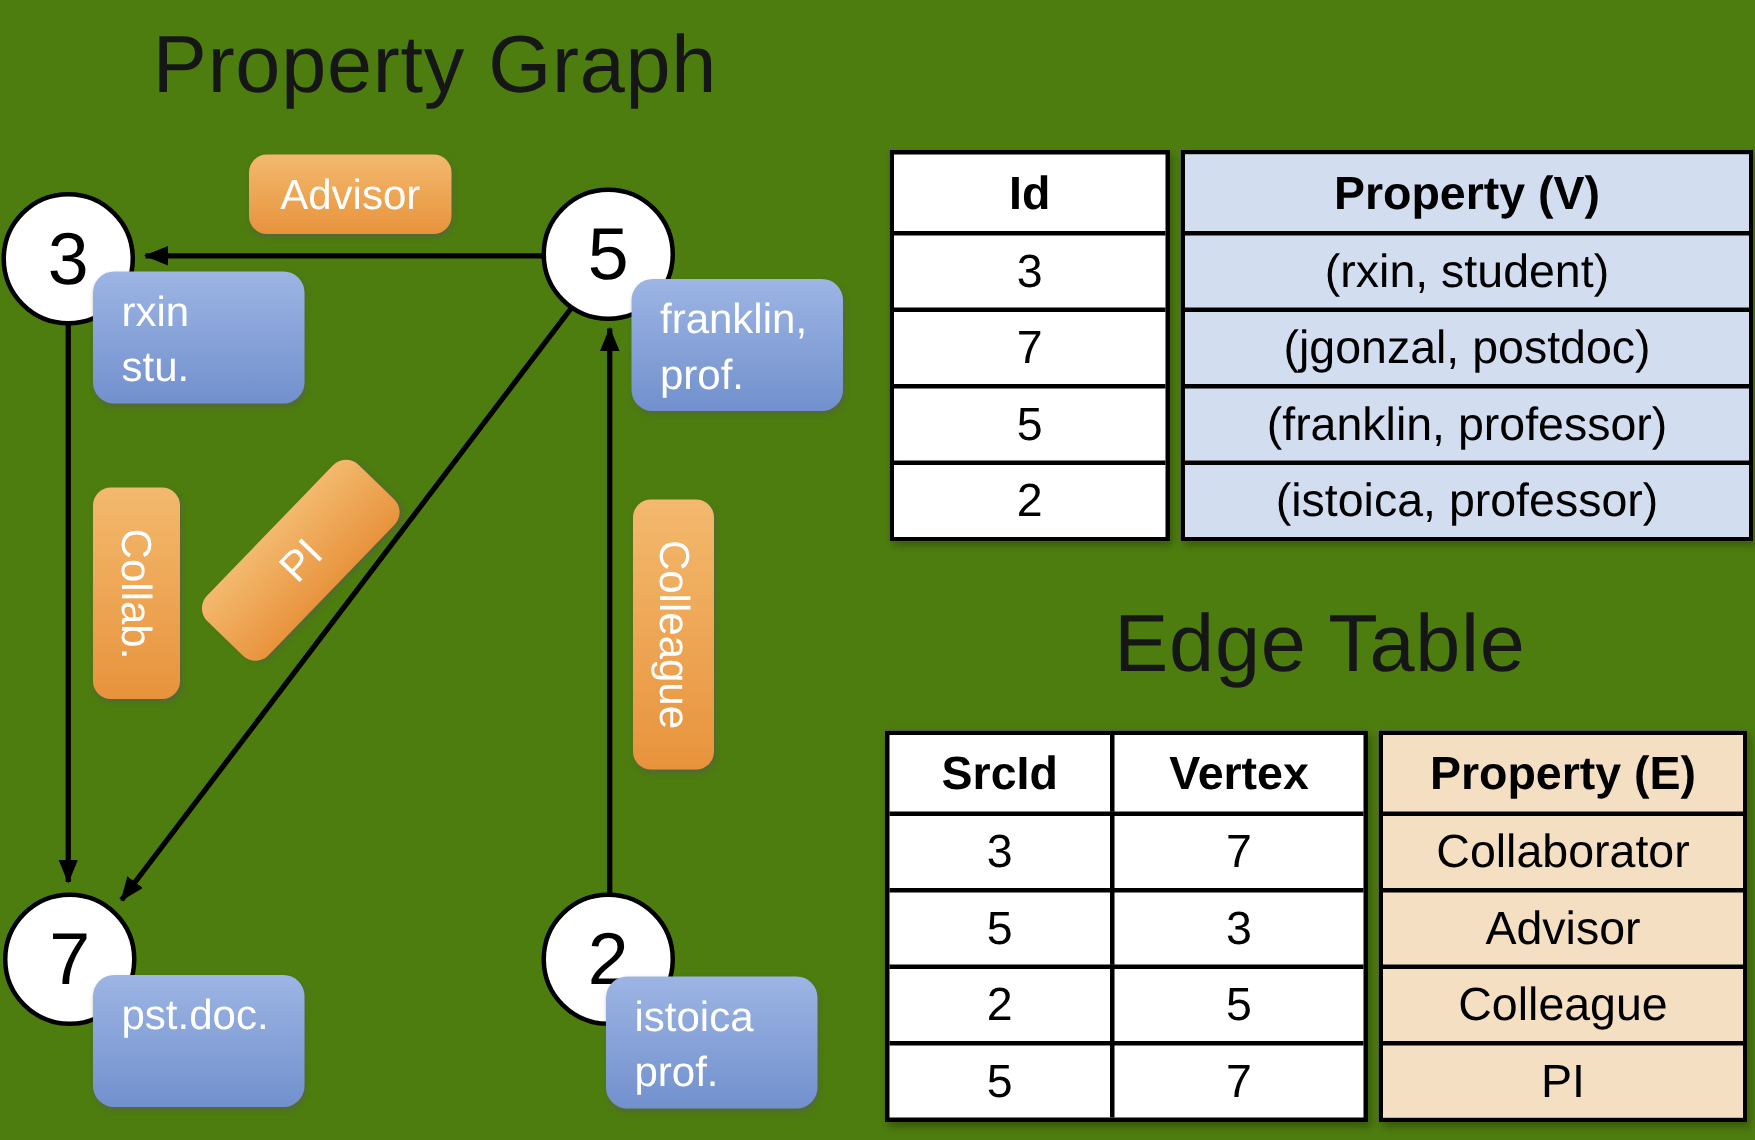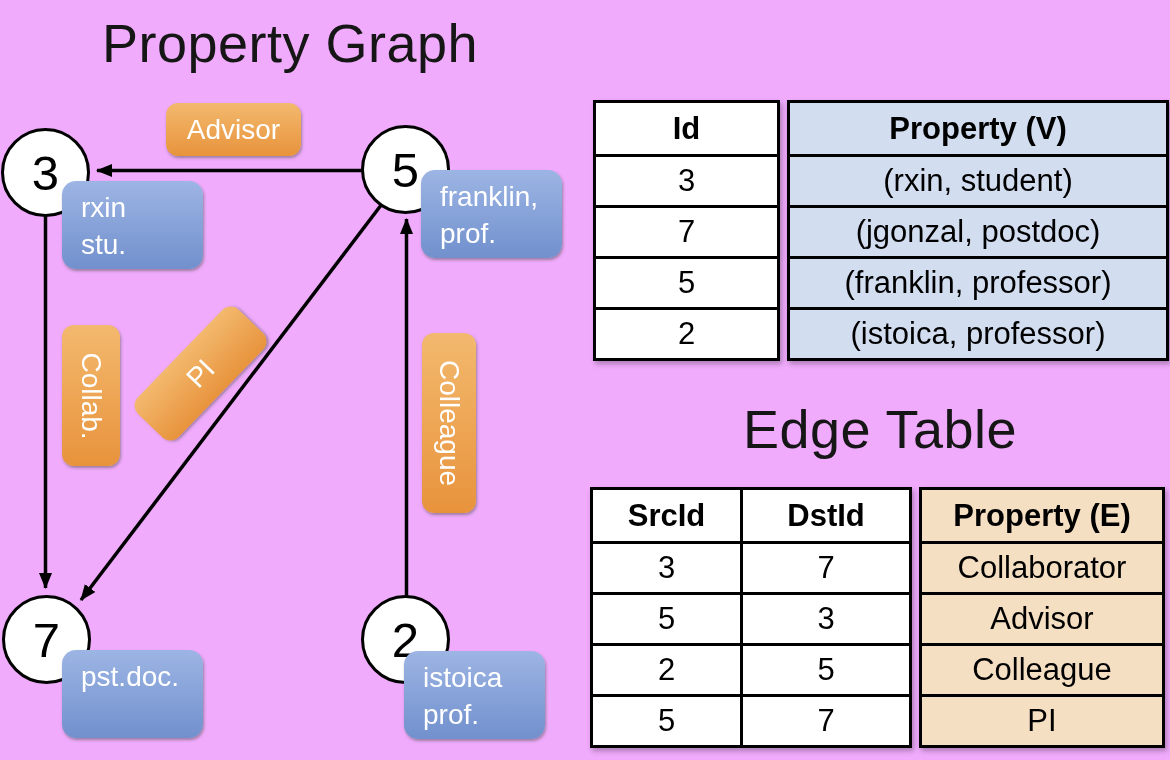--- a/index.html
+++ b/index.html
@@ -1,17 +1,17 @@
 <!DOCTYPE html>
 <html><head>
 <meta charset="utf-8">
 <style>
   html,body { margin:0; padding:0; background:#ffffff; }
   .canvas {
-    position:relative; width:1170px; height:760px; background:#f0abfc;
+    position:relative; width:1170px; height:760px; background:#4d7c0f;
     font-family:"Liberation Sans", sans-serif; overflow:hidden; color:#000;
   }
   .big-title {
     position:absolute; text-align:center; font-size:54px; font-weight:400;
     letter-spacing:0.5px; color:#161616; white-space:nowrap;
   }
   #graph-title  { left:0px;   top:12px;  width:580px; }
   #vertex-title { left:590px; top:14px;  width:580px; }
   #edge-title   { left:590px; top:398px; width:580px; }
 
@@ -30,21 +30,21 @@
 
   .vbox {
     position:absolute; width:141px; height:88px; box-sizing:border-box;
     border-radius:14px; z-index:3; color:#fff;
     background:linear-gradient(180deg,#9db5e4 0%, #7190cd 100%);
     box-shadow:1px 2px 3px rgba(90,90,90,0.55);
     font-size:28px; line-height:37px; padding:8px 0 0 19px;
   }
   .vbox span { display:block; }
   #vbox-rxin     { left:62px;  top:181px; }
-  #vbox-franklin { left:421px; top:170px; }
+  #vbox-franklin { left:421px; top:186px; }
   #vbox-jgonzal  { left:62px;  top:650px; }
   #vbox-istoica  { left:404px; top:651px; }
 
   .ebox {
     position:absolute; box-sizing:border-box; border-radius:12px; z-index:3;
     background:linear-gradient(180deg,#f3b96e 0%, #e8933c 100%);
     box-shadow:1px 2px 3px rgba(90,90,90,0.55);
     color:#fff; font-size:28px;
     display:flex; align-items:center; justify-content:center;
   }
@@ -160,21 +160,21 @@
       <div class="tcell">(rxin, student)</div>
       <div class="tcell">(jgonzal, postdoc)</div>
       <div class="tcell">(franklin, professor)</div>
       <div class="tcell">(istoica, professor)</div>
     </div>
   </div>
 
   <div class="tbl-group" id="edge-table">
     <div class="pair">
       <div class="tcell hdr">SrcId</div>
-      <div class="tcell hdr">DstId</div>
+      <div class="tcell hdr">Vertex</div>
       <div class="tcell">3</div>
       <div class="tcell">7</div>
       <div class="tcell">5</div>
       <div class="tcell">3</div>
       <div class="tcell">2</div>
       <div class="tcell">5</div>
       <div class="tcell">5</div>
       <div class="tcell">7</div>
     </div>
     <div class="tcol" id="et-prop-col">

